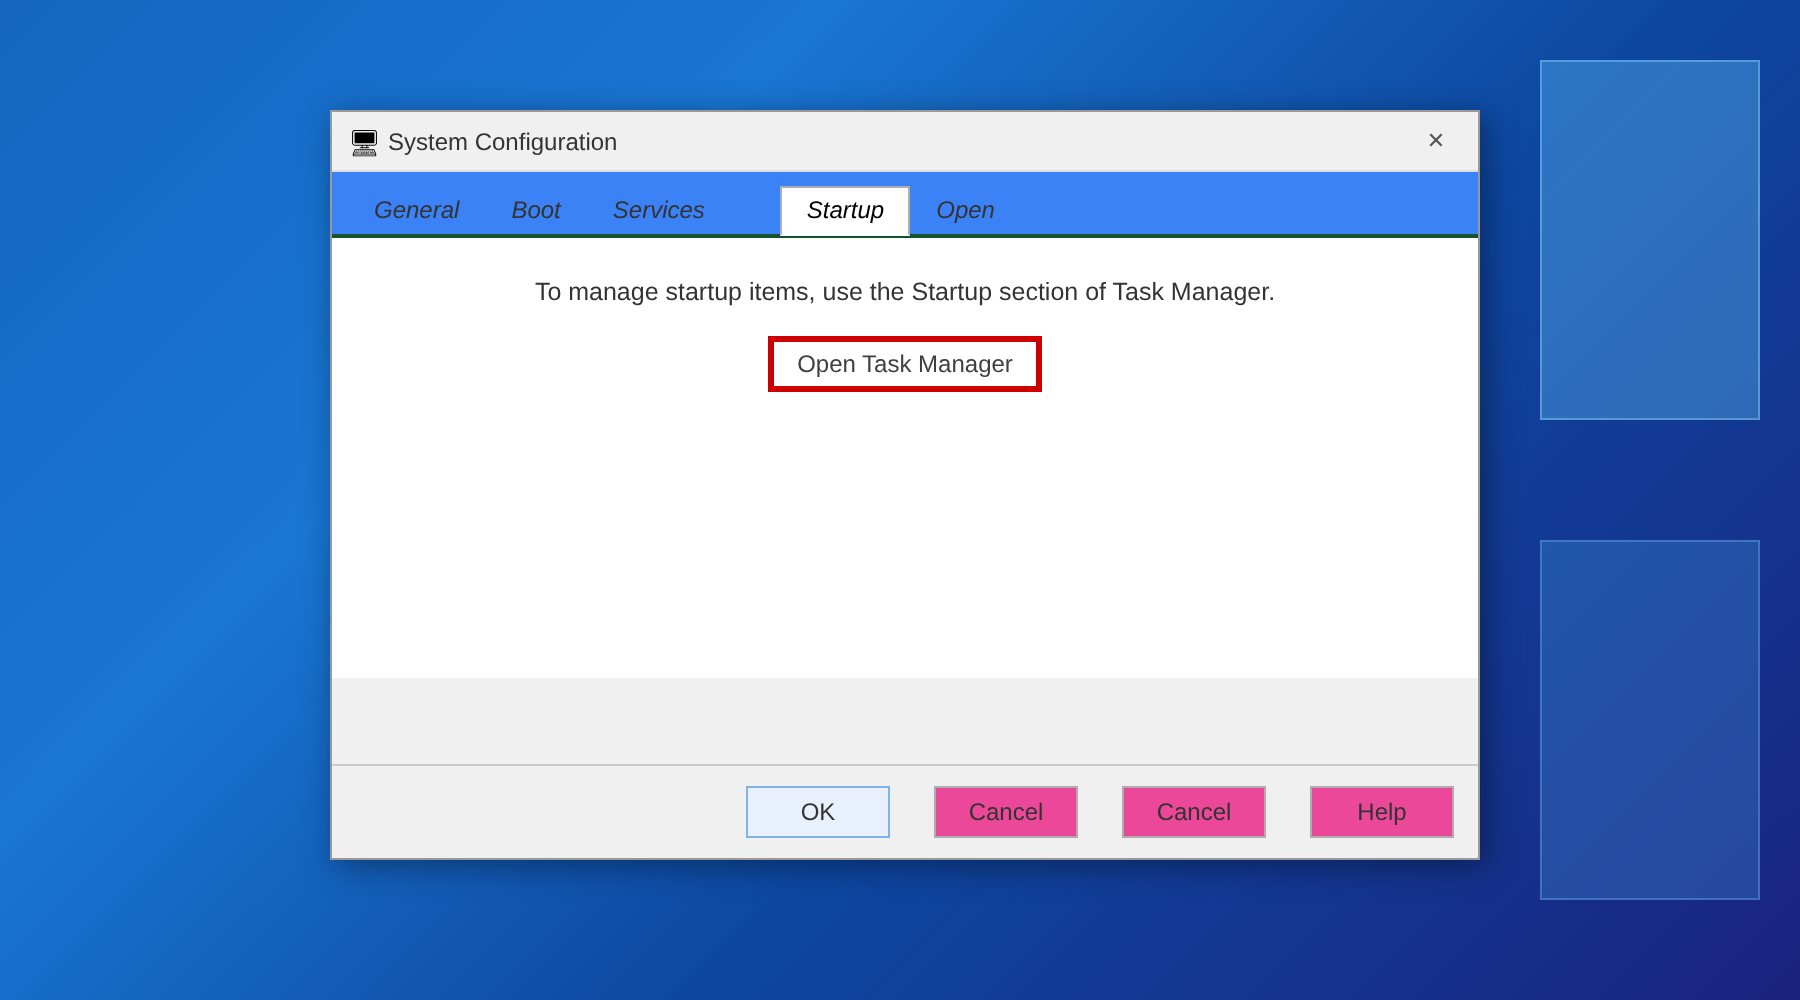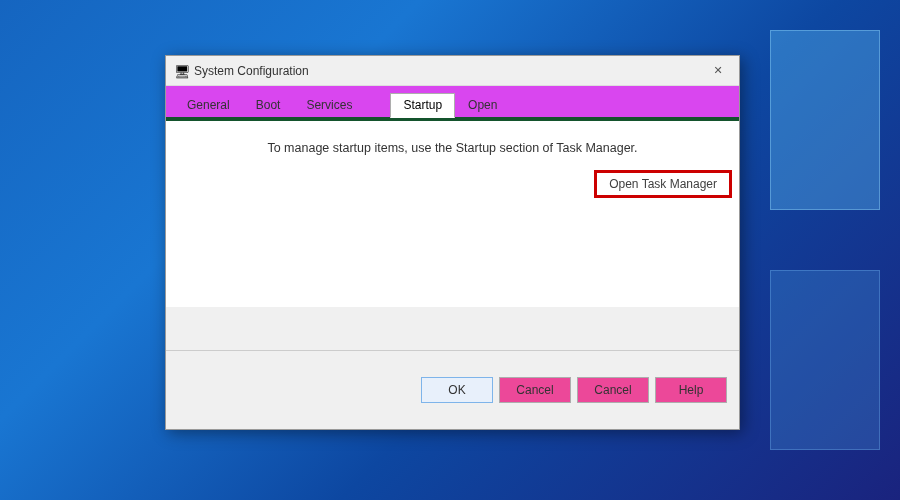--- a/index.html
+++ b/index.html
@@ -103,25 +103,26 @@
       cursor: pointer;
       display: flex;
       align-items: center;
       justify-content: center;
       font-size: 11px;
       color: #555;
     }
 
     
     .tabs-bar {
-      background: #d946ef;
+      background: #3b82f6;
       padding: 6px 8px 0 8px;
       display: flex;
       gap: 0;
-      border-bottom: 4px solid #14532d;
+      border-bottom: 2px solid #14532d;
+      font-style: italic;
     }
 
     .tab {
       padding: 4px 12px 5px 12px;
       font-size: 12px;
       cursor: pointer;
       border: 1px solid transparent;
       color: #333;
       background: transparent;
       position: relative;
@@ -134,24 +135,24 @@
       border-bottom: 1px solid #ffffff;
       color: #000;
       font-weight: normal;
       margin-left: 25px;
     }
 
     
     .tab-content {
       background: #ffffff;
       flex: 1;
-      padding: 20px 8px;
+      padding: 20px 20px;
       display: flex;
       flex-direction: column;
-      align-items: flex-end;
+      align-items: center;
     }
 
     .startup-message {
       font-size: 12.5px;
       color: #333;
       text-align: center;
       margin-bottom: 16px;
       width: 100%;
     }
 
@@ -162,24 +163,24 @@
       font-size: 12px;
       color: #404040;
       cursor: pointer;
       outline: 1px solid #cc0000;
     }
 
     
     .dialog-footer {
       background: #f0f0f0;
       border-top: 1px solid #ccc;
-      padding: 26px 12px;
+      padding: 10px 12px;
       display: flex;
       justify-content: flex-end;
-      gap: 6px;
+      gap: 22px;
       margin-top: 43px;
     }
 
     .footer-btn {
       min-width: 72px;
       height: 26px;
       padding: 0 12px;
       font-size: 12px;
       background: #ec4899;
       border: 1px solid #adadad;

